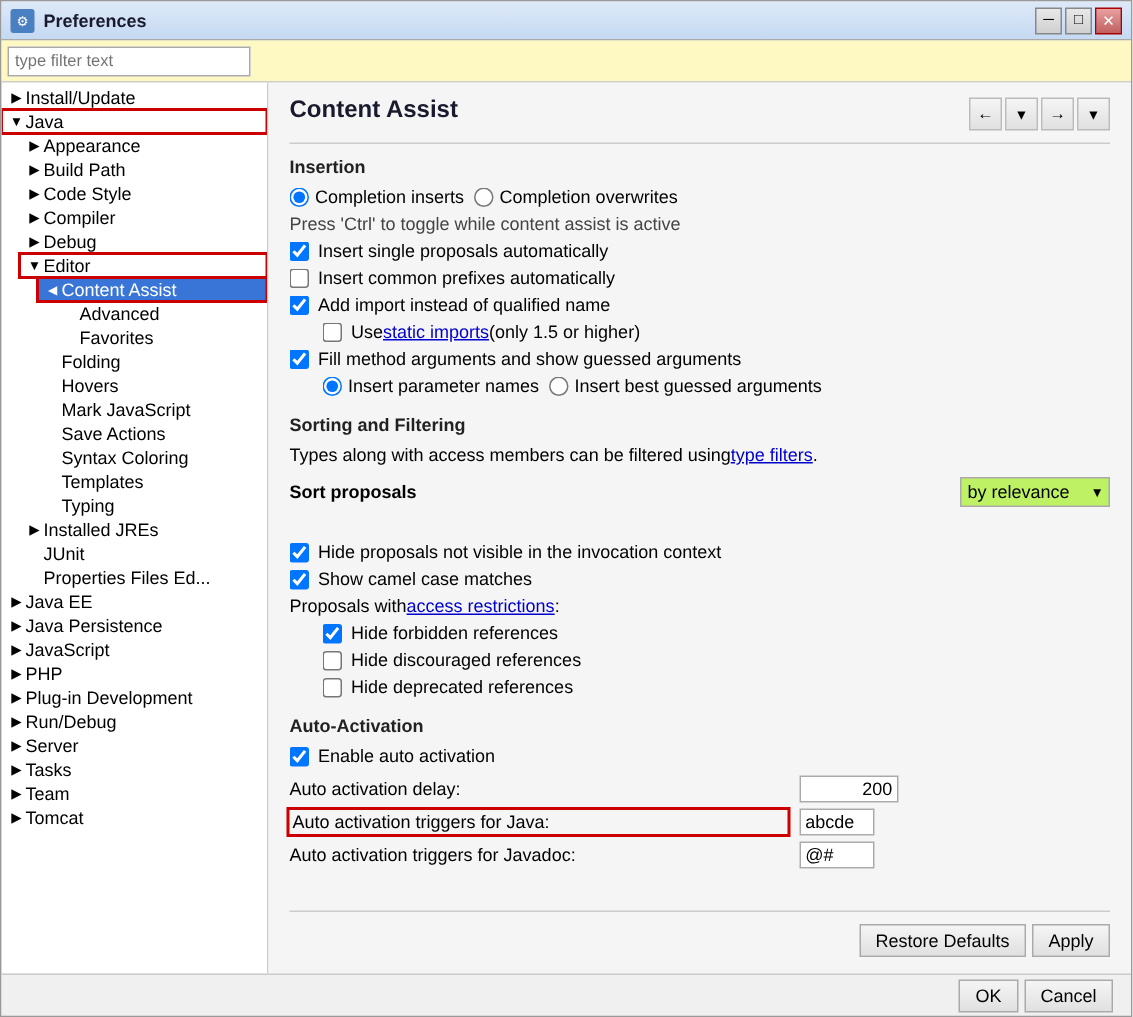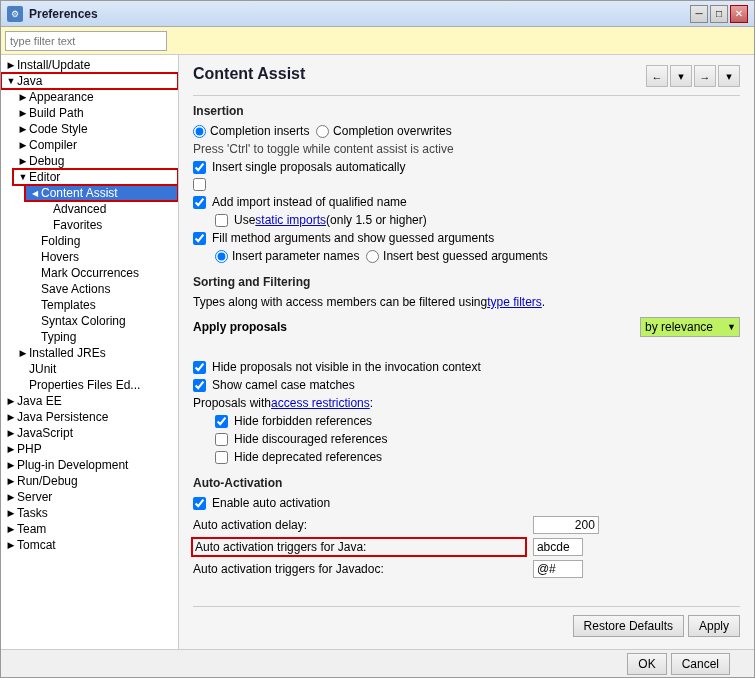--- a/index.html
+++ b/index.html
@@ -206,21 +206,21 @@
       padding: 0 3px;
       font-size: 12px;
     }
     .bottom-bar {
       height: 28px;
       background: #f0f0f0;
       border-top: 1px solid #ccc;
       display: flex;
       align-items: center;
       justify-content: flex-end;
-      padding: 0 24px;
+      padding: 0 12px;
       gap: 4px;
       flex-shrink: 0;
     }
     .bottom-btn {
       height: 22px;
       padding: 0 10px;
       border: 1px solid #aaa;
       background: linear-gradient(to bottom, #f5f5f5, #e0e0e0);
       font-size: 12px;
       cursor: pointer;
@@ -322,36 +322,36 @@
           <span class="label">Folding</span>
         </div>
 
         <div class="tree-item indent2">
           <span class="arrow"></span>
           <span class="label">Hovers</span>
         </div>
 
         <div class="tree-item indent2">
           <span class="arrow"></span>
-          <span class="label">Mark Occurrences</span>
+          <span class="label">Mark JavaScript</span>
         </div>
 
         <div class="tree-item indent2">
           <span class="arrow"></span>
           <span class="label">Save Actions</span>
         </div>
 
         <div class="tree-item indent2">
           <span class="arrow"></span>
+          <span class="label">Syntax Coloring</span>
+        </div>
+
+        <div class="tree-item indent2">
+          <span class="arrow"></span>
           <span class="label">Templates</span>
-        </div>
-
-        <div class="tree-item indent2">
-          <span class="arrow"></span>
-          <span class="label">Syntax Coloring</span>
         </div>
 
         <div class="tree-item indent2">
           <span class="arrow"></span>
           <span class="label">Typing</span>
         </div>
 
         <div class="tree-item indent1">
           <span class="arrow">▶</span>
           <span class="label">Installed JREs</span>
@@ -448,20 +448,21 @@
         <span>Press 'Ctrl' to toggle while content assist is active</span>
       </div>
 
       <div class="option-row">
         <input type="checkbox" checked="" style="">
         <span>Insert single proposals automatically</span>
       </div>
 
       <div class="option-row">
         <input type="checkbox" style="">
+        <span>Insert common prefixes automatically</span>
       </div>
 
       <div class="option-row">
         <input type="checkbox" checked="" style="">
         <span>Add import instead of qualified name</span>
       </div>
 
       <div class="option-row indent-option">
         <input type="checkbox" style="">
         <span>Use </span>
@@ -484,21 +485,21 @@
 
       <div class="section-title" style="margin-top:10px;">Sorting and Filtering</div>
 
       <div class="option-row">
         <span>Types along with access members can be filtered using </span>
         <span class="link">type filters</span>
         <span>.</span>
       </div>
 
       <div class="sort-row">
-        <span class="sort-label">Apply proposals</span>
+        <span class="sort-label">Sort proposals</span>
         <div class="select-wrapper">
           <select class="sort-select">
             <option>by relevance</option>
             <option>alphabetically</option>
           </select>
         </div>
       </div>
 
       <div class="proposals-section">
         <div class="option-row">

